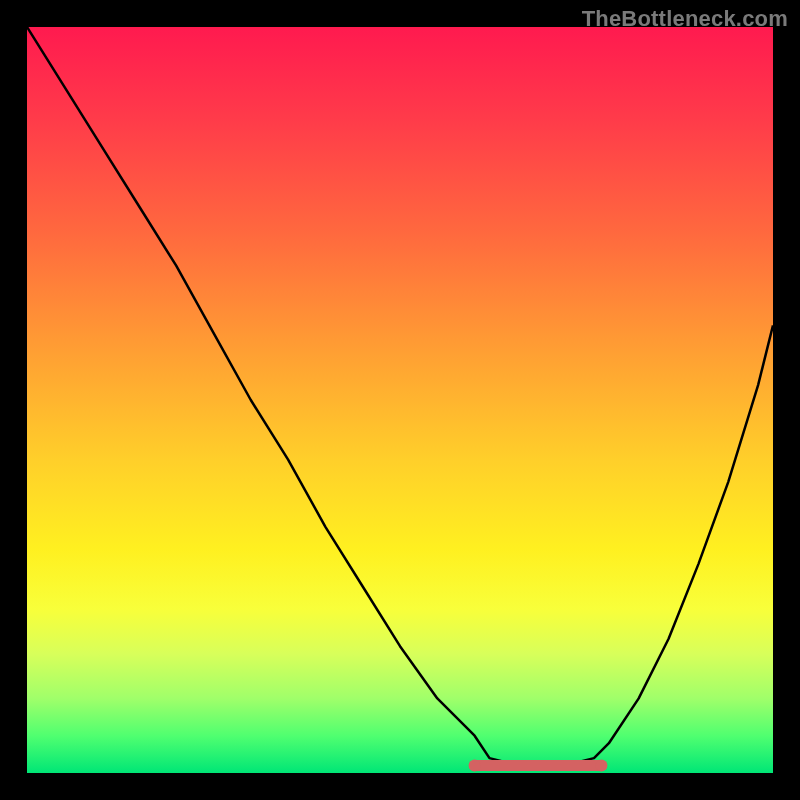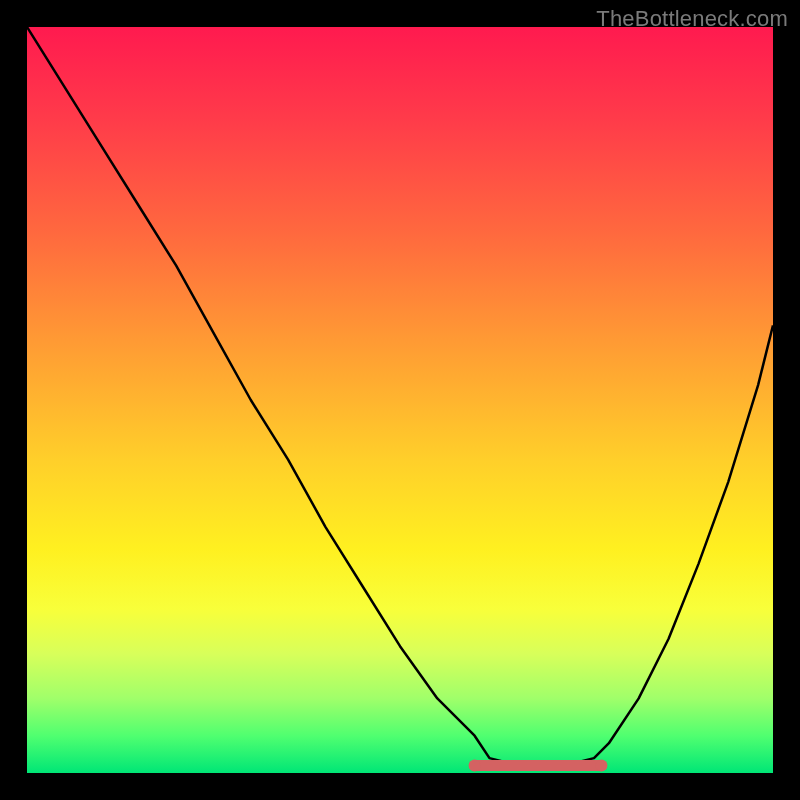--- a/index.html
+++ b/index.html
@@ -10,21 +10,21 @@
     background: #000;
     position: relative;
     font-family: Arial, Helvetica, sans-serif;
   }
   .watermark {
     position: absolute;
     top: 6px;
     right: 12px;
     color: #7a7a7a;
     font-size: 22px;
-    font-weight: 400;
+    font-weight: 700;
     letter-spacing: 0.2px;
     z-index: 10;
   }
   .plot-area {
     position: absolute;
     left: 27px;
     top: 27px;
     width: 746px;
     height: 746px;
     overflow: hidden;

